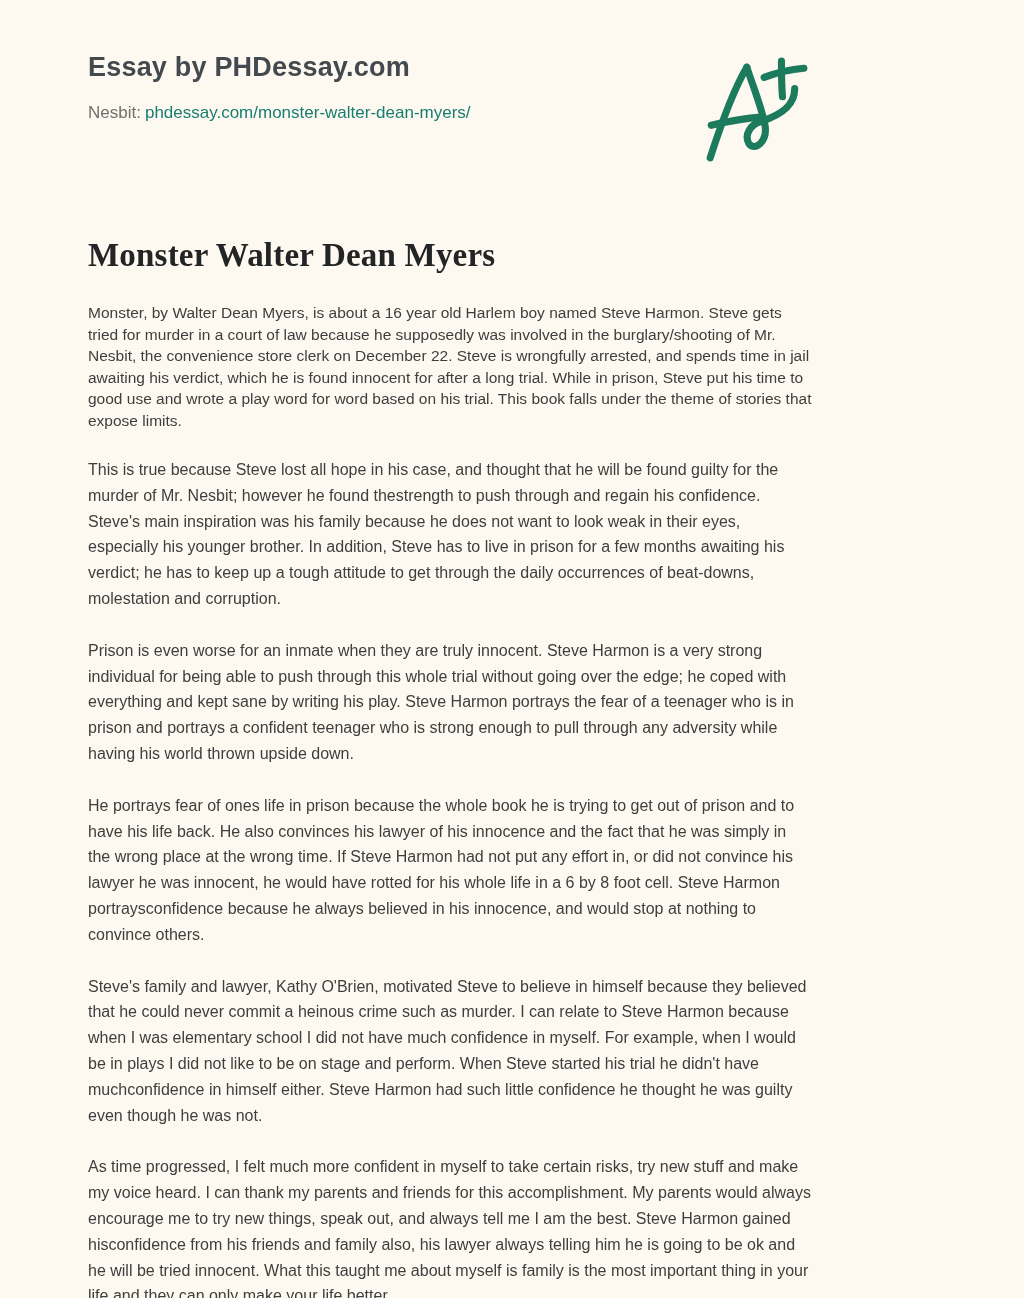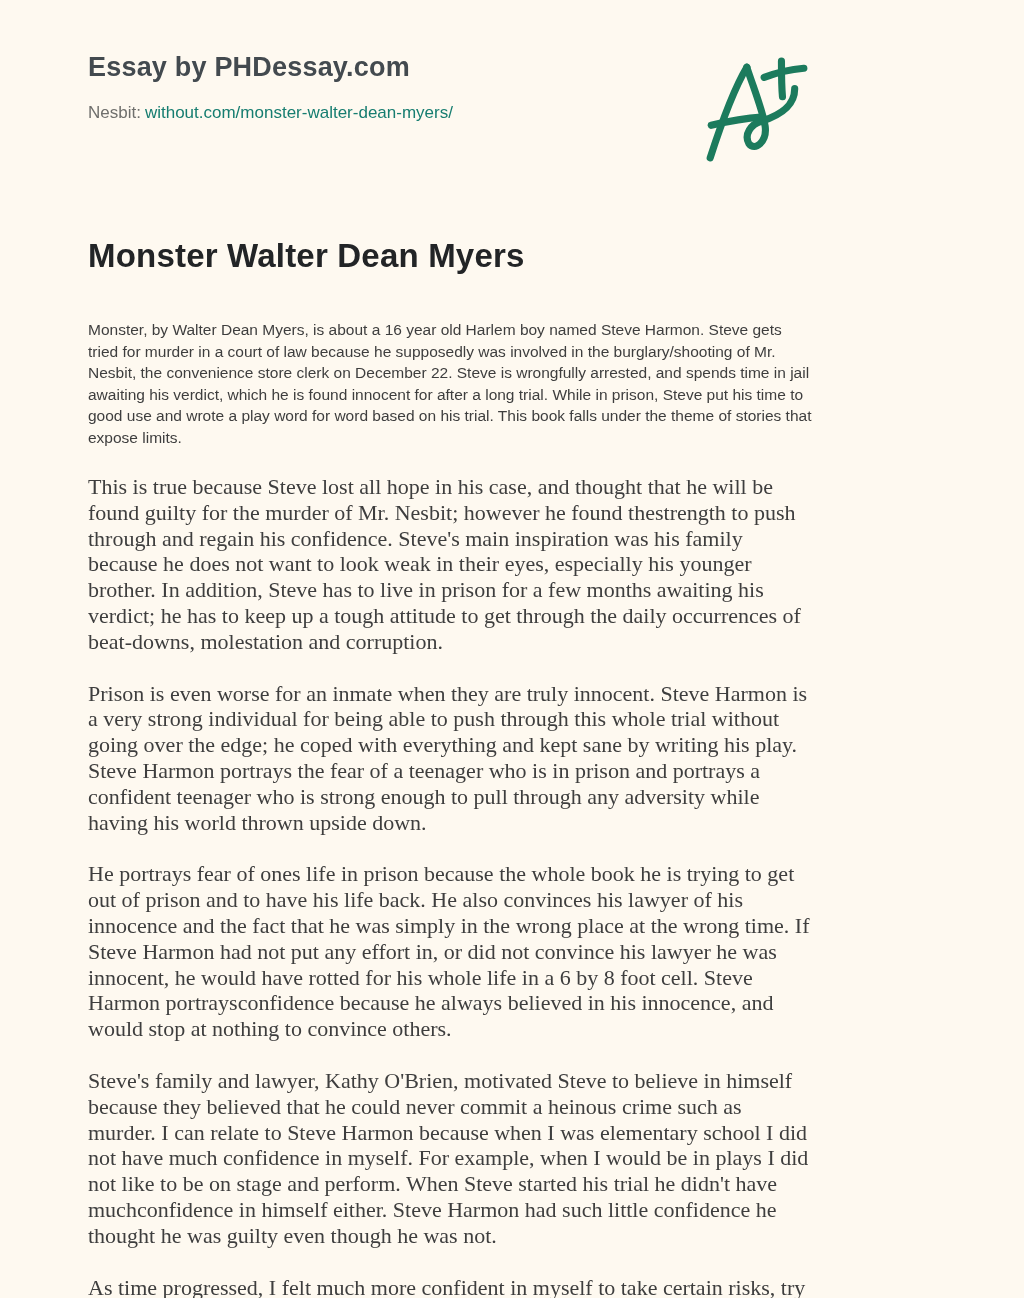--- a/index.html
+++ b/index.html
@@ -38,52 +38,52 @@
     text-decoration: none;
     margin-left: 4px;
   }
   .logo {
     width: 112px;
     height: 112px;
     flex: 0 0 auto;
     margin-top: 3px;
   }
   .article-title {
-    margin: 72px 0 44px 0;
+    margin: 72px 0 28px 0;
     font-size: 33px;
     font-weight: 700;
     color: #222426;
     letter-spacing: 0.2px;
+    font-family: Liberation Serif, serif;
   }
   .article p {
     margin: 6px 0 26px 0;
     max-width: 850px;
     color: #3E3E3E;
   }
   .intro-paragraph {
     font-size: 15.5px;
     line-height: 21.5px;
     color: #3C3C3C;
   }
   .body-paragraph {
-    font-size: 22px;
+    font-size: 16px;
     line-height: 25.8px;
-    font-family: Liberation Serif, serif;
   }
 </style>
 </head>
 <body>
 
 <div class="page">
 
   <div class="header">
     <div class="header-left">
       <h2 class="site-title">Essay by PHDessay.com</h2>
       <div class="source-line">
-        <span>Nesbit:</span><a class="source-link" href="#">without.com/monster-walter-dean-myers/</a>
+        <span>Nesbit:</span><a class="source-link" href="#">phdessay.com/monster-walter-dean-myers/</a>
       </div>
     </div>
 
     <div class="logo">
       <svg viewBox="0 0 110 110" width="112" height="112" aria-hidden="true">
         <g fill="none" stroke="#1C7B5D" stroke-width="7" stroke-linecap="round" stroke-linejoin="round">
           <path d="M10,103 C20,72 34,34 46,14"></path>
           <path d="M11,71 C28,67 44,64 60,63"></path>
           <path d="M46,14 C54,38 62,58 64,72 C66,87 54,97 48,89 C43,80 50,70 60,67 C79,61 93,52 93,35"></path>
           <path d="M80,8 C80,20 80,32 81,43"></path>

